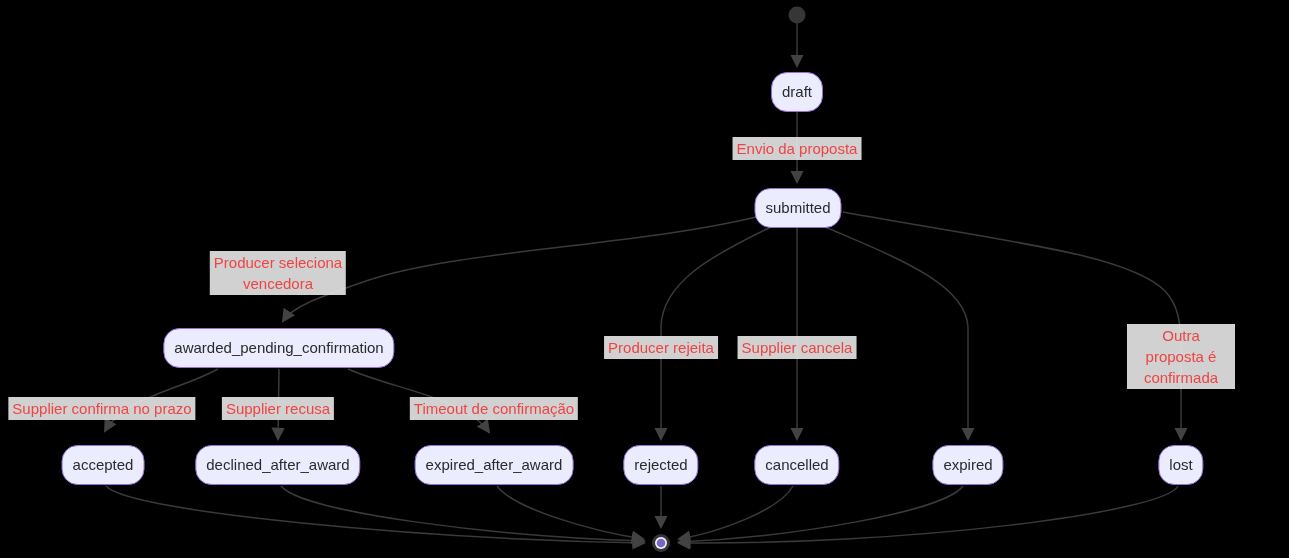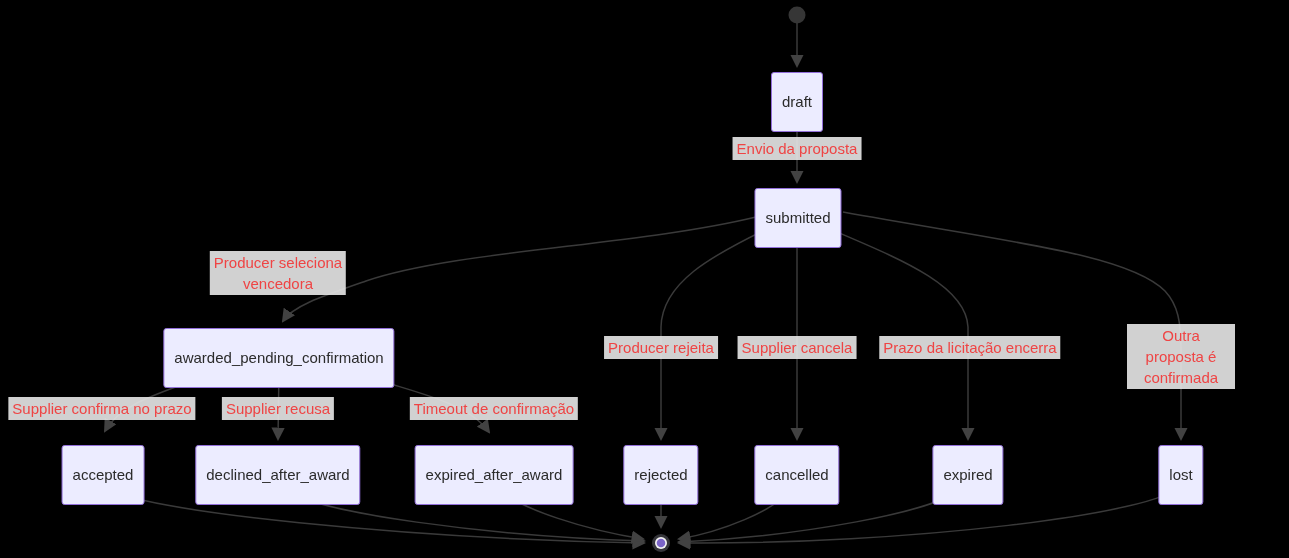--- a/index.html
+++ b/index.html
@@ -24,22 +24,22 @@
   .edge {
     fill: none;
     stroke: #3a3a3a;
     stroke-width: 1.5;
   }
   .state {
     position: absolute;
     transform: translateX(-50%);
     background: #ECECFF;
     border: 1px solid #9370DB;
-    border-radius: 3px;
-    padding: 20px 10px;
+    border-radius: 16px;
+    padding: 10px 10px;
     font-size: 15px;
     line-height: 18px;
     color: #2b2b2b;
     white-space: nowrap;
     text-align: center;
     box-sizing: border-box;
   }
   .edge-label {
     position: absolute;
     transform: translateX(-50%);
@@ -103,17 +103,16 @@
   <div class="state" style="left:1181px; top:445px">lost</div>
 
   <div class="edge-label" style="left:797px; top:137px">Envio da proposta</div>
   <div class="edge-label" style="left:278px; top:251px">Producer seleciona
 vencedora</div>
   <div class="edge-label" style="left:102px; top:397px">Supplier confirma no prazo</div>
   <div class="edge-label" style="left:278px; top:397px">Supplier recusa</div>
   <div class="edge-label" style="left:494px; top:397px">Timeout de confirmação</div>
   <div class="edge-label" style="left:661px; top:336px">Producer rejeita</div>
   <div class="edge-label" style="left:797px; top:336px">Supplier cancela</div>
-  <div class="edge-label" style="left:970px; top:336px">Prazo da licitação encerra</div>
   <div class="edge-label" style="left:1181px; top:324px">Outra proposta é
 confirmada</div>
 
 </div>
 
 </body></html>

